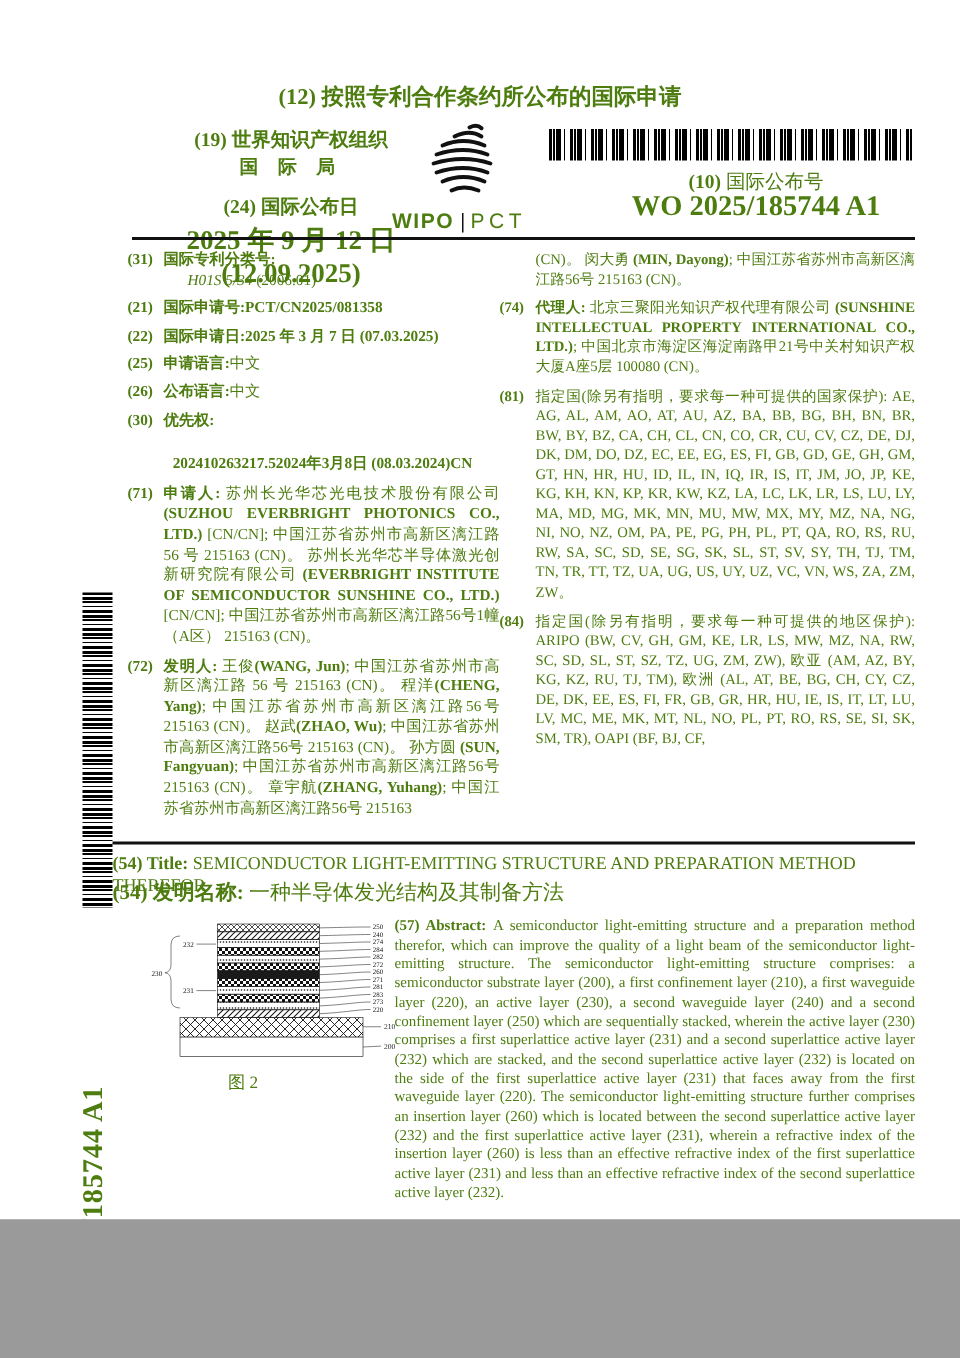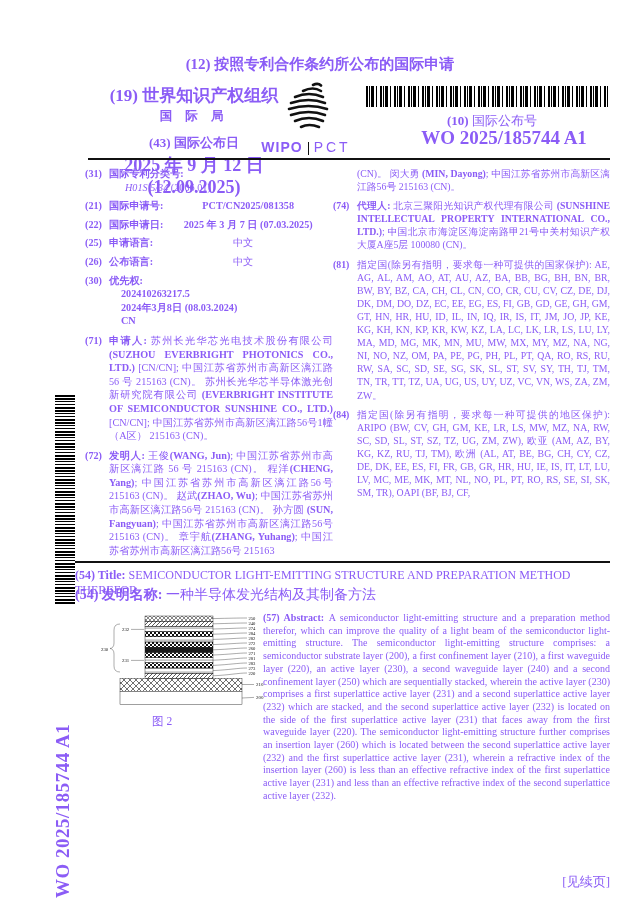--- a/index.html
+++ b/index.html
@@ -1,65 +1,65 @@
 <!DOCTYPE html>
 <html><head>
 <meta charset="utf-8">
 <style>
   * { margin:0; padding:0; box-sizing:border-box; }
   html,body { background:#9a9a9a; }
   .page {
-    position:relative; width:640px; height:905px; margin:0 auto;
-    background:#ffffff; color:#8b5cf6;
+    position:relative; width:640px; height:813px; margin:0 auto;
+    background:#ffffff; color:#4d7c0f;
     font-family:"Liberation Serif", serif; overflow:hidden;
   }
   .b { font-weight:bold; }
   .bi { font-weight:normal; font-style:italic;margin-left:16px; }
 
   .c12 { position:absolute; top:55px; left:0; width:100%; text-align:center;
          font-weight:bold; font-size:15px; }
 
   .hdr-left { position:absolute; top:84px; left:88px; width:212px; text-align:center; }
-  .hl1 { font-size:17px; font-weight:bold; }
+  .hl1 { font-size:13px; font-weight:bold; }
   .hl2 { font-size:12.5px; font-weight:bold; letter-spacing:5px; margin-top:1px; }
   .hl3 { font-size:13px; font-weight:bold; margin-top:9px; }
   .hl4 { font-size:18px; font-weight:bold; margin-top:1px; }
 
   .logo { position:absolute; top:82px; left:277px; width:52px; height:54px; }
   .logo-text { position:absolute; top:139px; left:258px; width:96px; display:flex;
                align-items:flex-end; justify-content:center; gap:5px;
                font-family:"Liberation Sans", sans-serif; font-size:14px; }
   .logo-wipo { font-weight:bold; letter-spacing:1px; }
   .logo-sep { width:1px; height:13px; background:#111; }
   .logo-pct { letter-spacing:3px; }
 
   .bc-top { position:absolute; top:86px; left:366px; width:242px; height:21px;
     background-color:#fff;
     background-image:repeating-linear-gradient(90deg,
       #000 0,#000 2px,transparent 2px,transparent 3px,
       #000 3px,#000 4px,transparent 4px,transparent 5px,
       #000 5px,#000 8px,transparent 8px,transparent 10px,
       #000 10px,#000 11px,transparent 11px,transparent 14px); }
-  .pubno-lbl { position:absolute; top:112px; left:388px; width:208px; text-align:center; font-size:13px; }
+  .pubno-lbl { position:absolute; top:112px; left:400px; width:208px; text-align:center; font-size:13px; }
   .pubno-val { position:absolute; top:127px; left:400px; width:208px; text-align:center;
                font-size:19px; font-weight:bold; }
 
   .rule1 { position:absolute; top:158px; left:88px; width:522px; height:2px; background:#111; }
   .rule2 { position:absolute; top:561px; left:75px; width:535px; height:2px; background:#111; }
 
   .colL { position:absolute; top:167px; left:85px;  width:248px; font-size:10.2px; line-height:13.6px; }
   .colR { position:absolute; top:167px; left:333px; width:277px; font-size:9.8px;  line-height:13.1px; }
 
   .row { display:flex; margin-bottom:5px; }
   .tag { width:24px; flex:none; font-weight:bold; }
   .lbl { font-weight:bold; }
-  .val { flex:1; text-align:center; font-weight:bold; }
+  .val { flex:1; text-align:left; font-weight:bold; }
   .val.norm { font-weight:normal; }
   .indent { margin-left:24px; margin-bottom:5px; }
-  .spread { margin-left:36px; margin-bottom:6px; display:flex; justify-content:center; font-weight:bold;flex-direction:column; }
+  .spread { margin-left:12px; margin-bottom:6px; display:flex; justify-content:center; font-weight:bold; }
   .para { display:flex; margin-bottom:6px; }
   .ptext { flex:1; text-align:justify; }
 
   .bc-left { position:absolute; top:395px; left:55px; width:20px; height:210px;
     background-color:#fff;
     background-image:repeating-linear-gradient(180deg,
       #000 0,#000 2px,transparent 2px,transparent 3px,
       #000 3px,#000 5px,transparent 5px,transparent 6px,
       #000 6px,#000 7px,transparent 7px,transparent 9px,
       #000 9px,#000 10px,transparent 10px,transparent 12px); }
@@ -82,21 +82,21 @@
 </head>
 <body>
 
 <div class="page">
 
   <div class="c12">(12) 按照专利合作条约所公布的国际申请</div>
 
   <div class="hdr-left">
     <div class="hl1"><span class="b">(19)</span> <span>世界知识产权组织</span></div>
     <div class="hl2">国 际 局</div>
-    <div class="hl3"><span class="b">(43)</span> <span>国际公布日</span></div>
+    <div class="hl3"><span class="b">(24)</span> <span>国际公布日</span></div>
     <div class="hl4">2025 年 9 月 12 日 (12.09.2025)</div>
   </div>
 
   <svg class="logo" viewBox="0 0 52 54">
     <g stroke="#111" stroke-width="2.6" fill="none" stroke-linecap="round">
       <path d="M36,3 q5,-2.5 8,0.5"></path>
       <path d="M26,9  Q36,4  44,9"></path>
       <path d="M18,15 Q32,9  46,15"></path>
       <path d="M14,21 Q32,15 48,21"></path>
       <path d="M12,27 Q32,21 50,27"></path>
@@ -139,21 +139,21 @@
       <span class="tag">(25)</span>
       <span class="lbl">申请语言:</span>
       <span class="val norm">中文</span>
     </div>
     <div class="row">
       <span class="tag">(26)</span>
       <span class="lbl">公布语言:</span>
       <span class="val norm">中文</span>
     </div>
     <div>
-      <div class="row" style="margin-bottom:0">
+      <div class="row" style="margin-bottom:16px">
         <span class="tag">(30)</span>
         <span class="lbl">优先权:</span>
       </div>
       <div class="spread">
         <span>202410263217.5</span>
         <span>2024年3月8日 (08.03.2024)</span>
         <span>CN</span>
       </div>
     </div>
     <div class="para">

